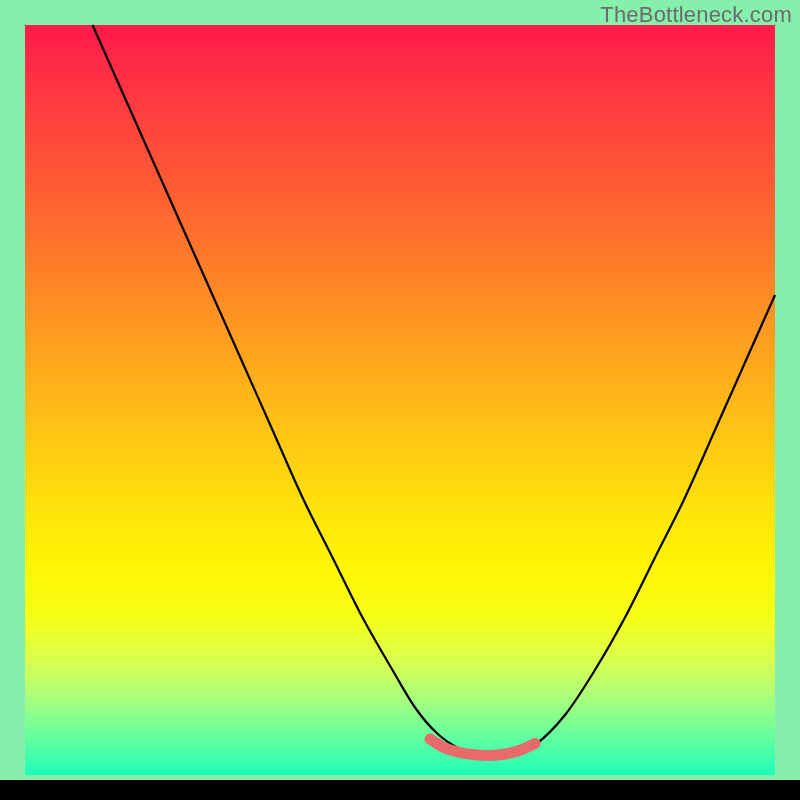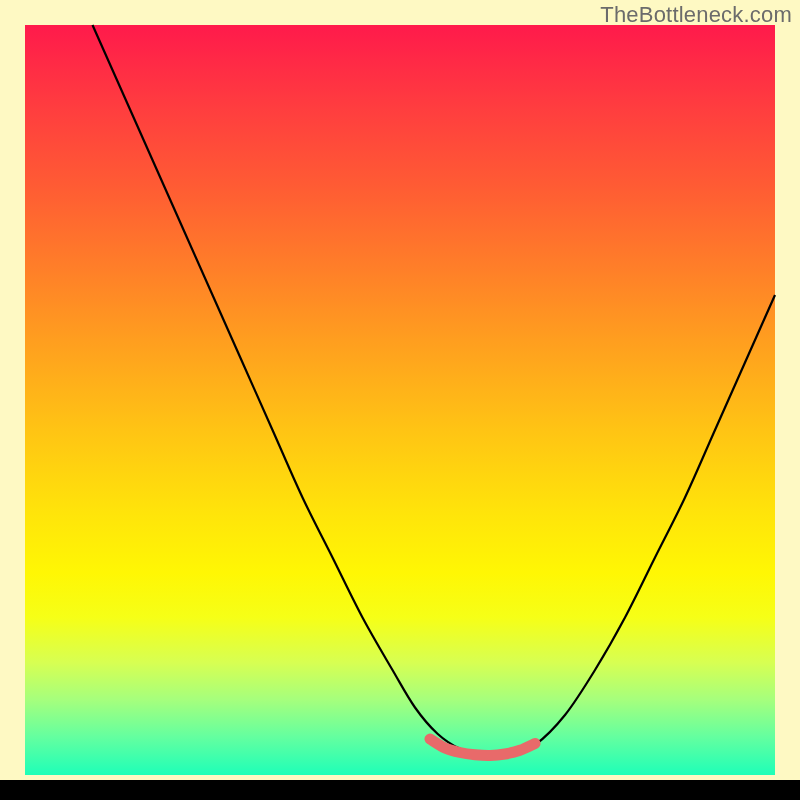--- a/index.html
+++ b/index.html
@@ -8,21 +8,21 @@
     width: 800px;
     height: 800px;
     background: #000;
     overflow: hidden;
     font-family: Arial, Helvetica, sans-serif;
   }
   .frame {
     position: relative;
     width: 800px;
     height: 780px;
-    background: #fef9c3;
+    background: #86efac;
   }
   
   .attrib {
     position: absolute;
     top: 2px;
     right: 8px;
     color: #6b6b6b;
     font-size: 22px;
     font-weight: 400;
     letter-spacing: 0.2px;

